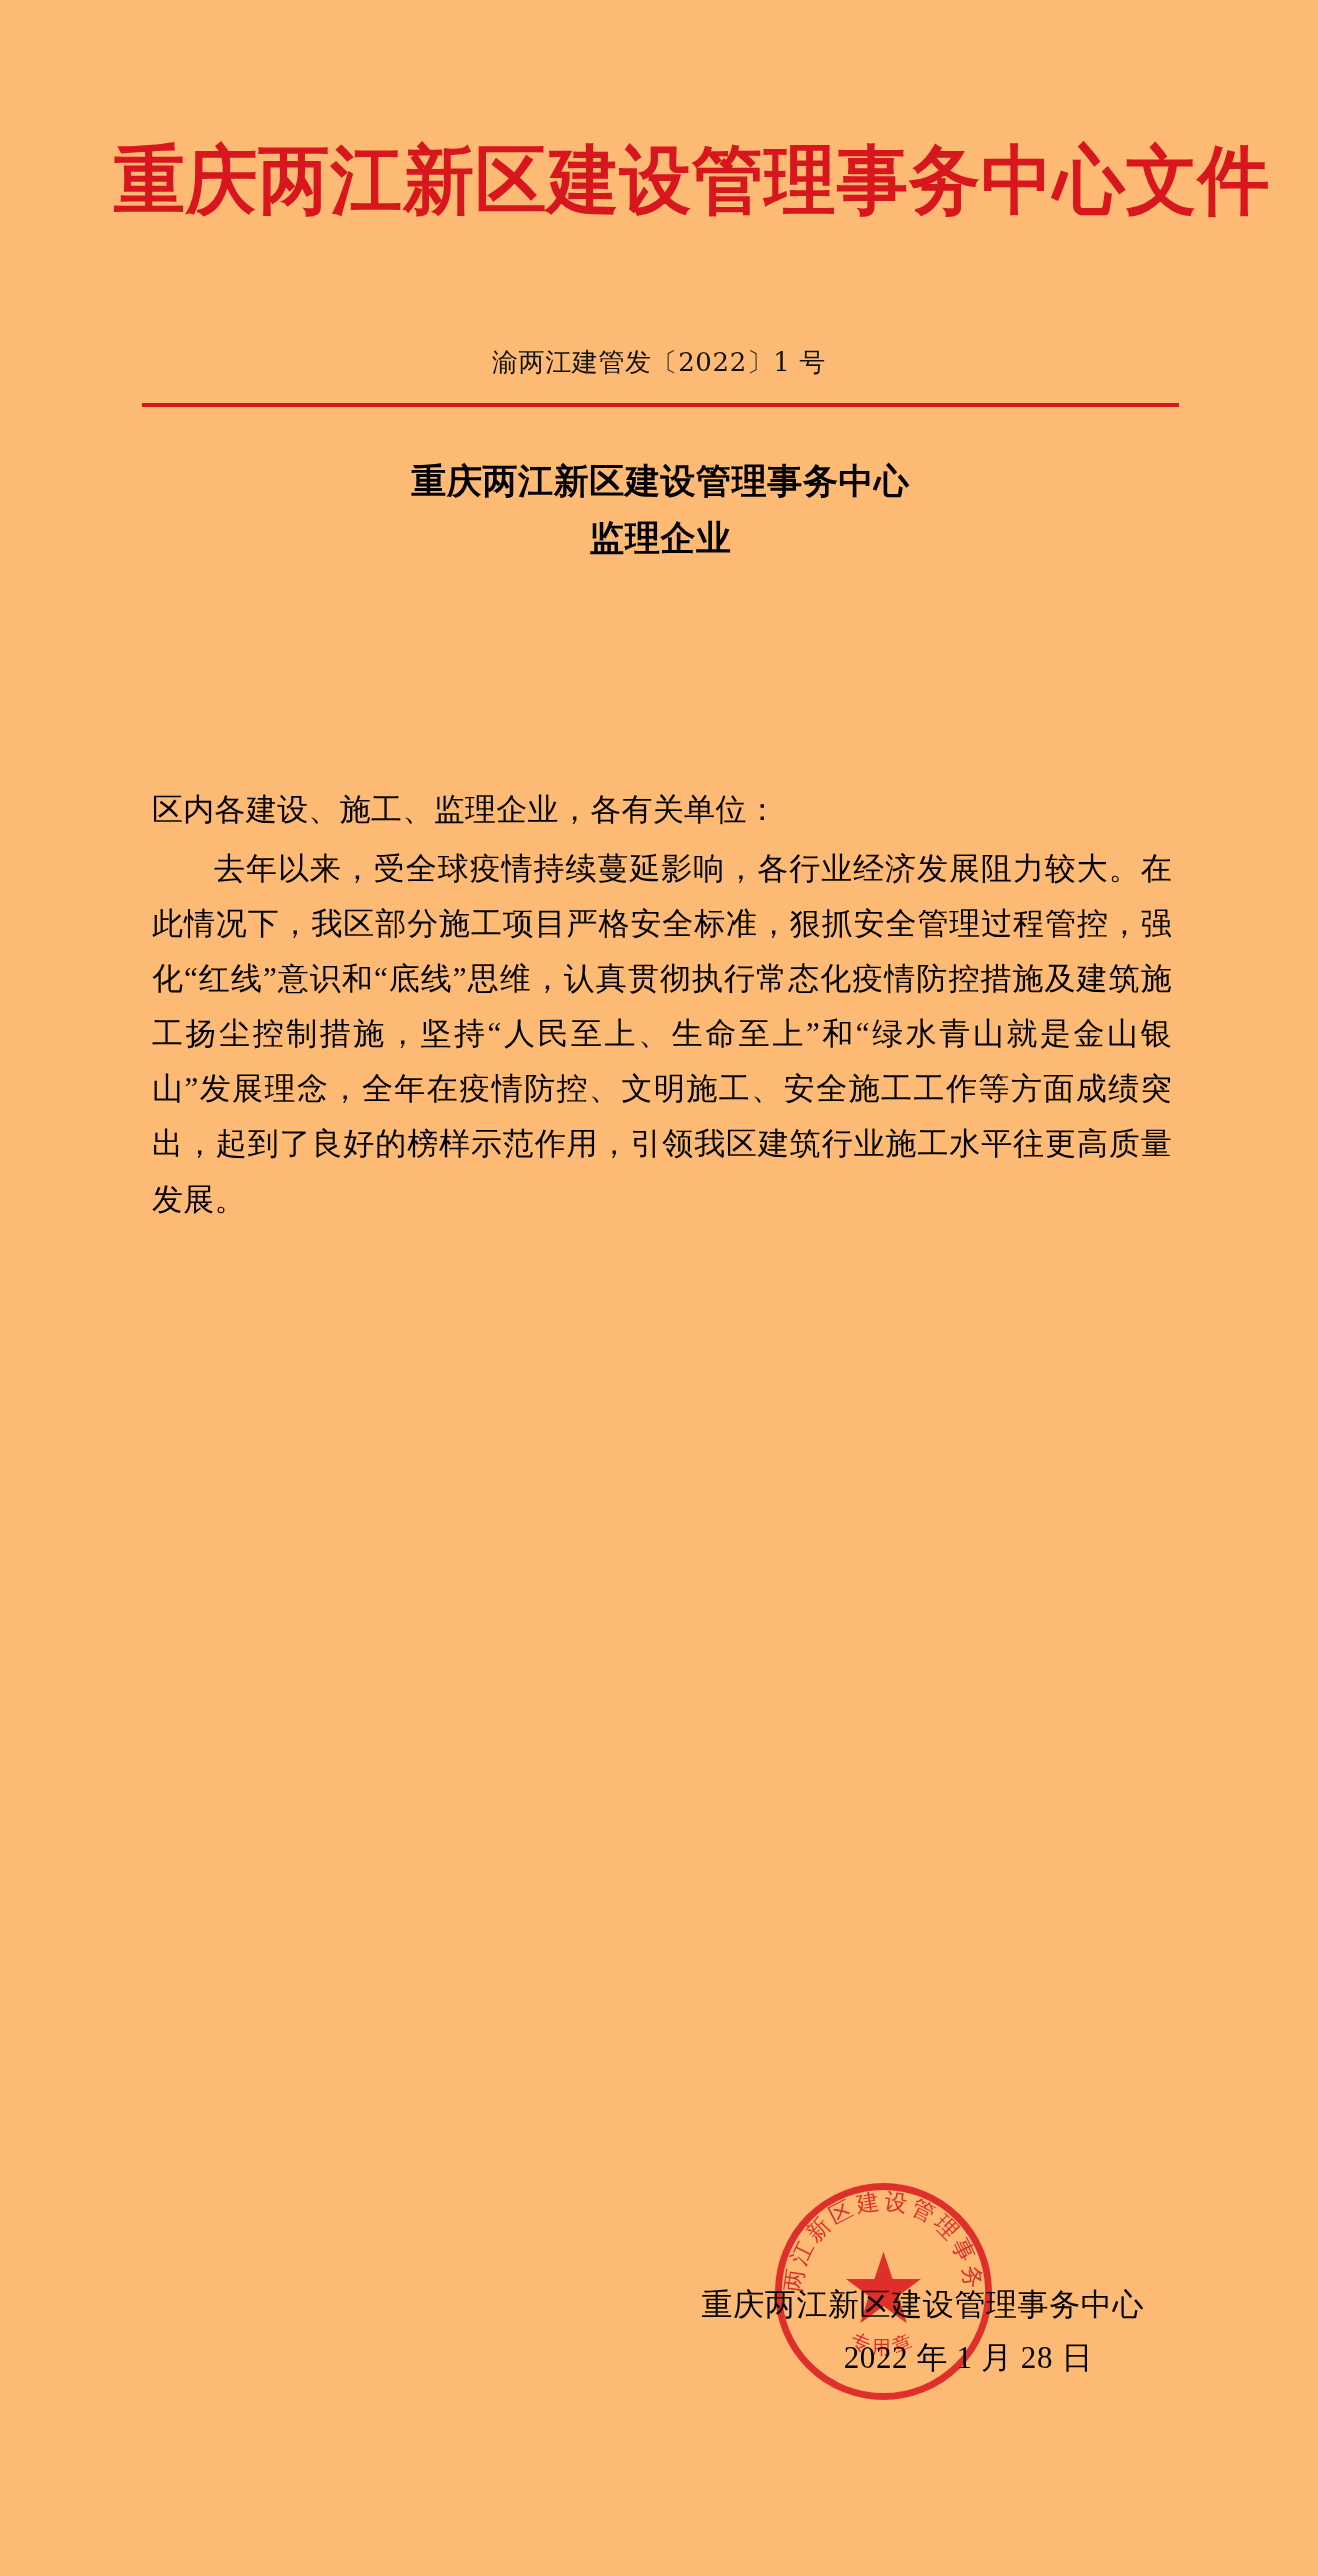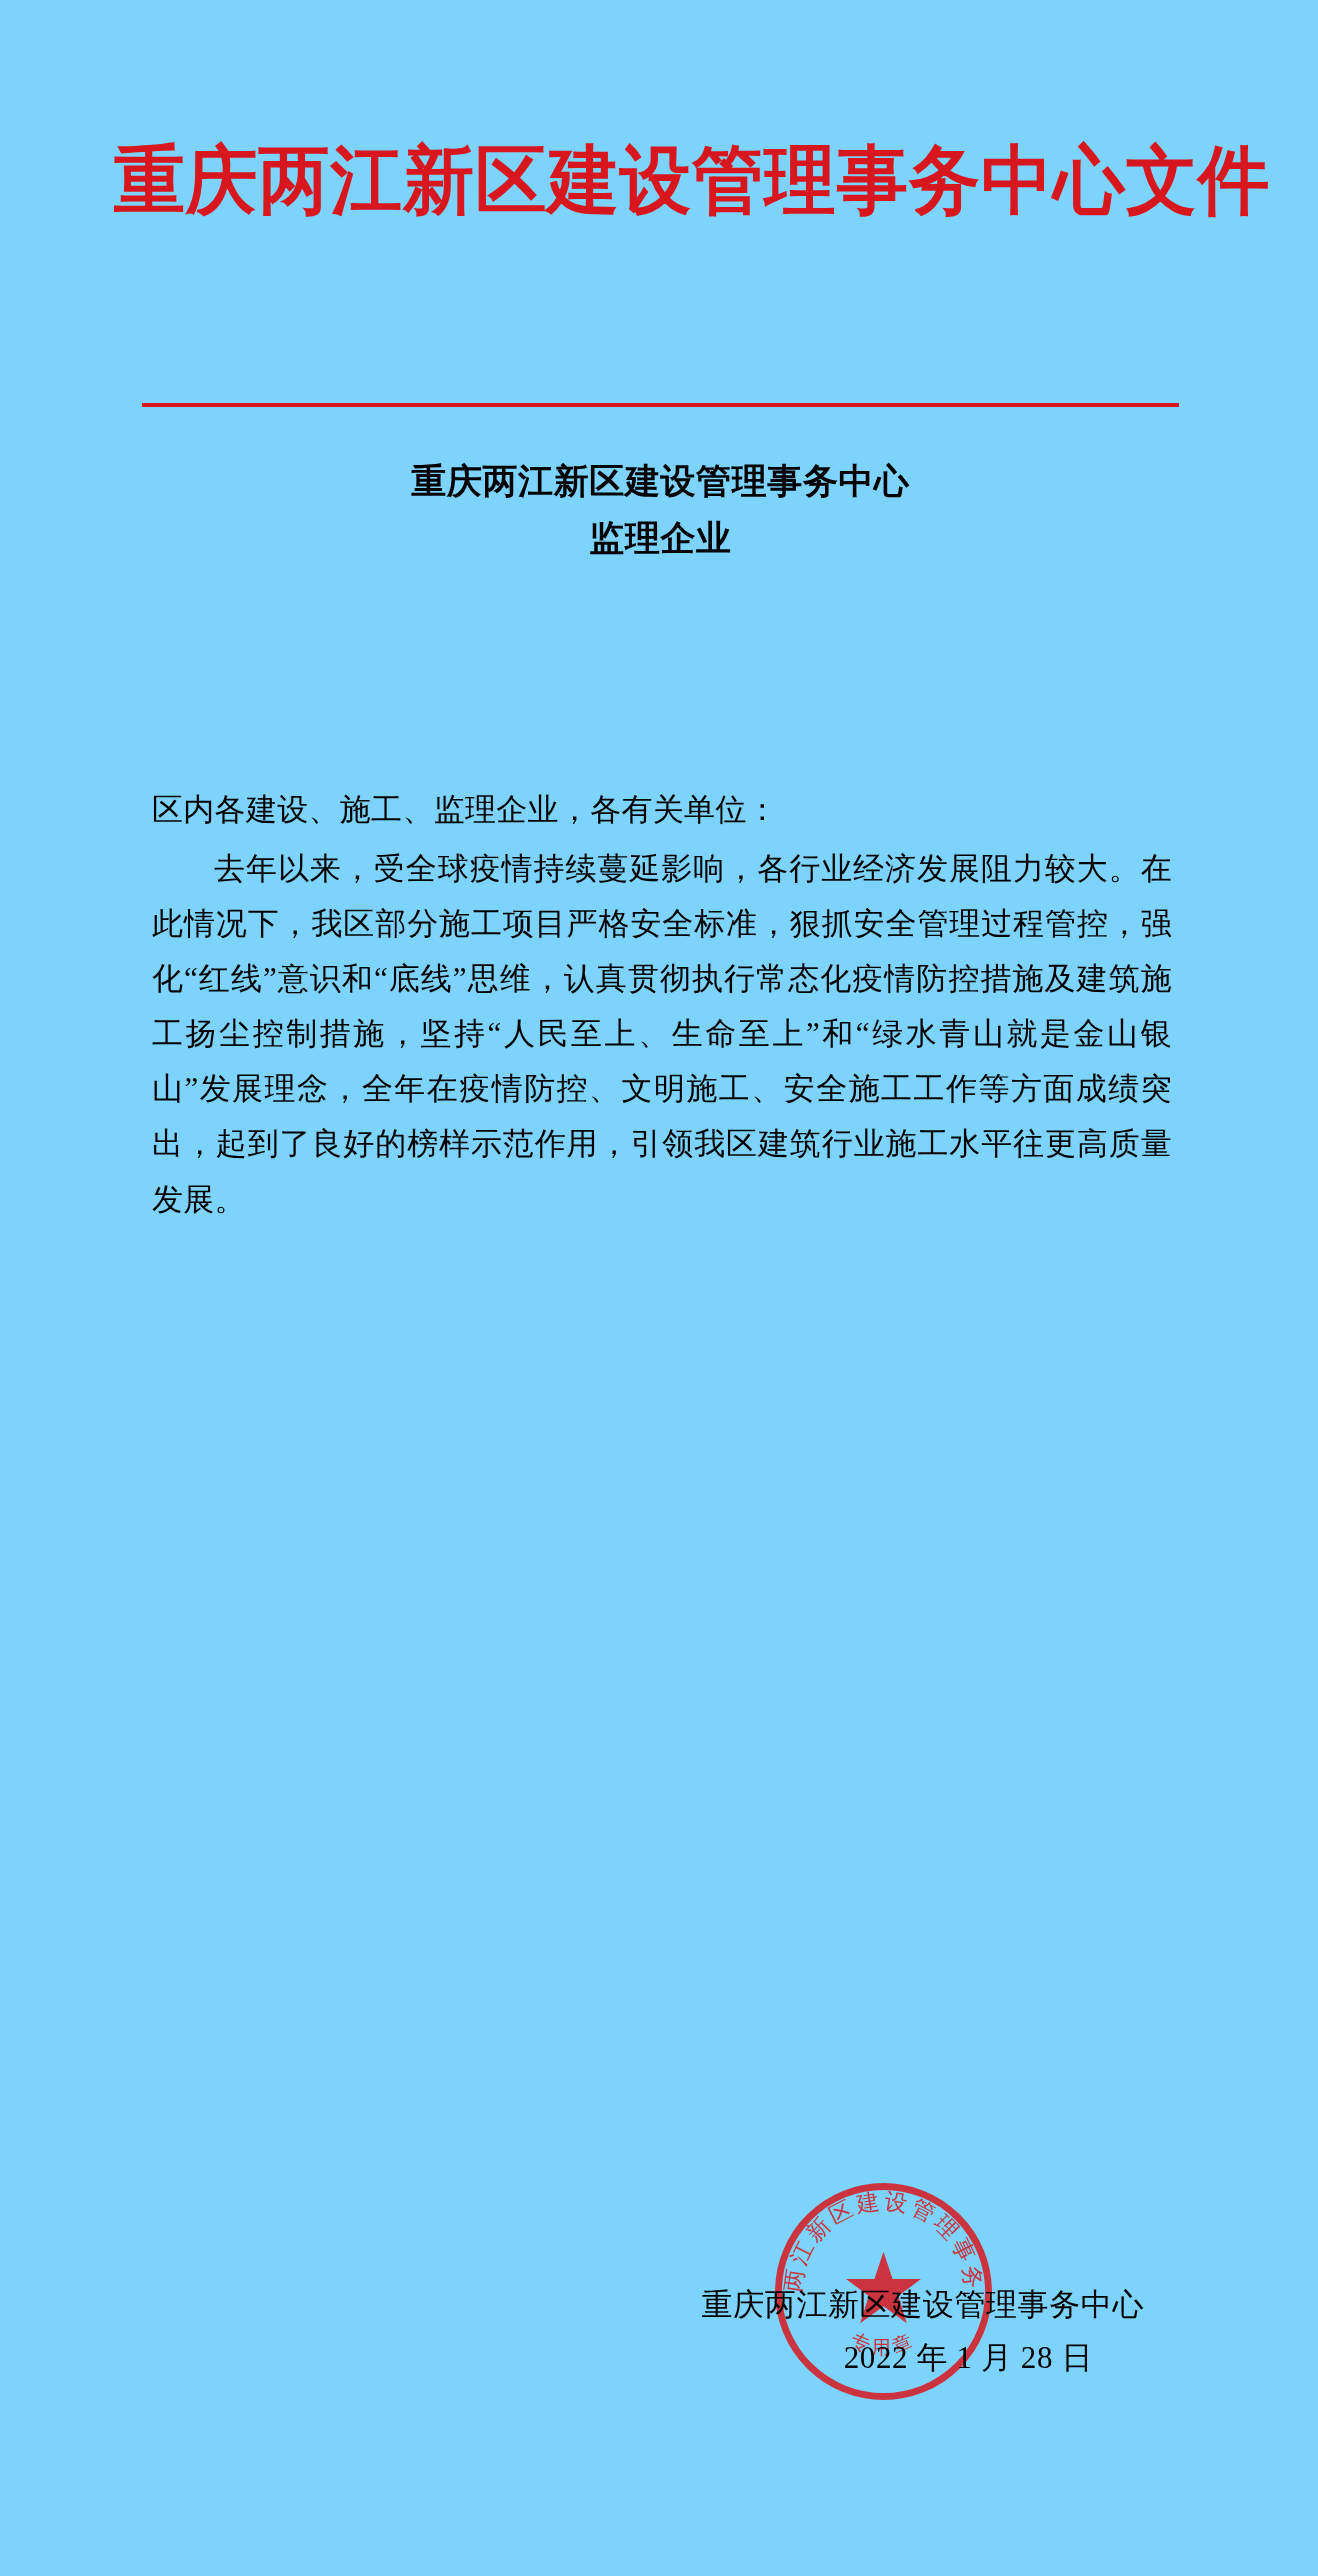--- a/index.html
+++ b/index.html
@@ -8,21 +8,21 @@
     background: #ffffff;
   }
   body {
     font-family: "DejaVu Serif", "Liberation Serif", serif;
     color: #000000;
   }
   .page {
     position: relative;
     width: 1318px;
     height: 2576px;
-    background: #7dd3fc;
+    background: #fdba74;
     margin: 0 auto;
     overflow: hidden;
     box-sizing: border-box;
   }
   .sheet {
     position: absolute;
     left: 85px;
     top: 0;
     width: 1148px;
     height: 2576px;
@@ -149,20 +149,21 @@
 </head>
 <body>
 
 <div class="page">
   <div class="sheet">
 
     <div class="masthead">
       <div class="masthead-title">重庆两江新区建设管理事务中心文件</div>
     </div>
 
+    <div class="doc-number">渝两江建管发〔2022〕1 号</div>
 
     <div class="red-rule"></div>
 
     <div class="title-block">
       <span class="tline">重庆两江新区建设管理事务中心</span>
       <span class="tline">监理企业</span>
     </div>
 
     <div class="body-block">
       <p>区内各建设、施工、监理企业，各有关单位：</p>

